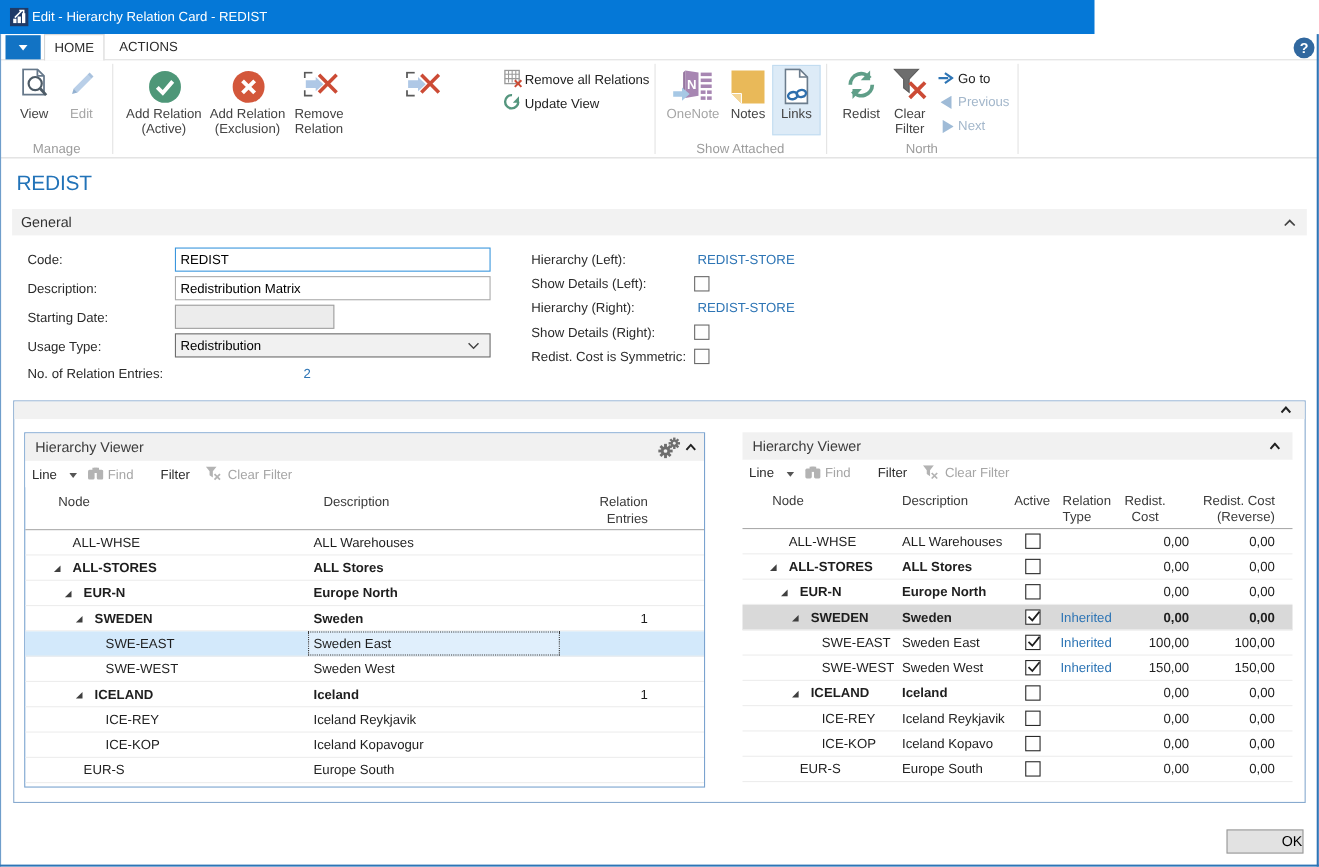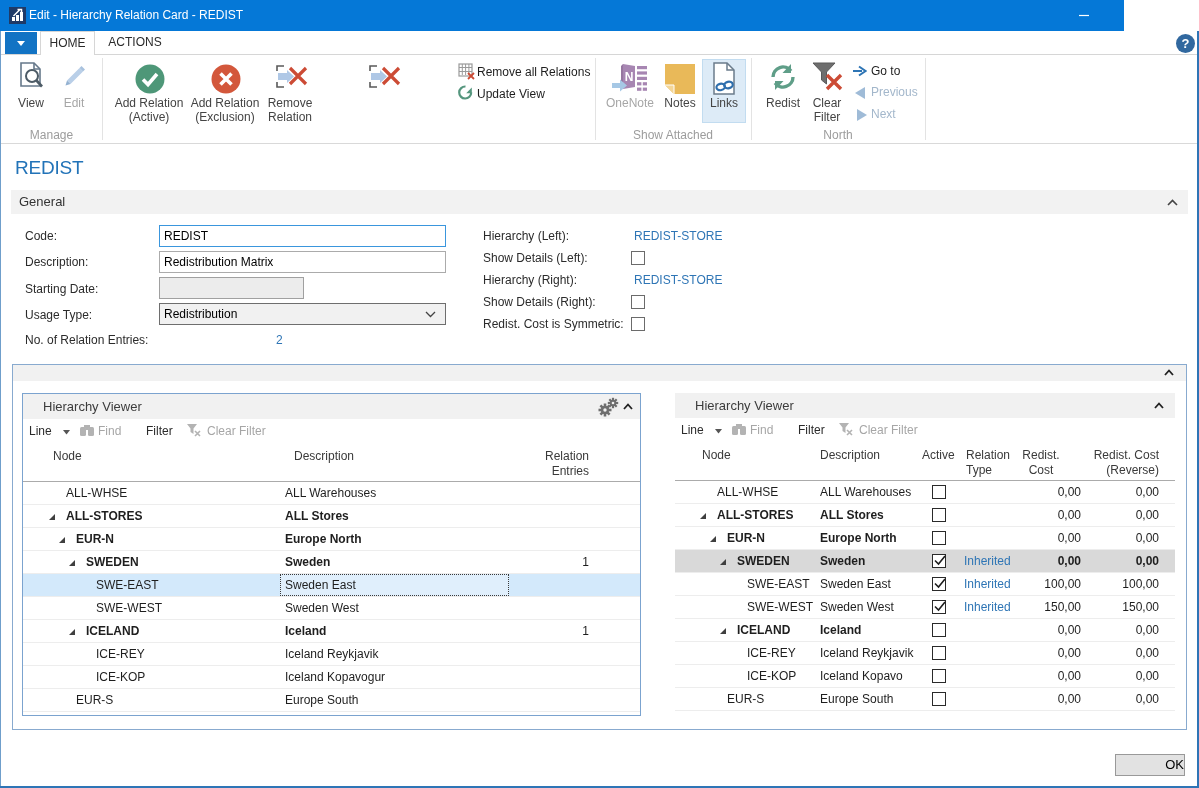--- a/index.html
+++ b/index.html
@@ -1,21 +1,21 @@
 <!DOCTYPE html>
 <html><head>
 <meta charset="utf-8">
 <style>
 * { margin:0; padding:0; box-sizing:border-box; }
 html,body { width:1199px; height:788px; overflow:hidden; }
 body { font-family:"Liberation Sans", sans-serif; background:#fff; position:relative; }
 .abs { position:absolute; }
 #win { position:absolute; left:0; top:0; width:1199px; height:788px; background:#fff; }
 
-#titlebar { position:absolute; left:0; top:0; width:1124px; height:31px; background:#0578d7; }
+#titlebar { position:absolute; left:0; top:0; width:995px; height:31px; background:#0578d7; }
 #titletext { position:absolute; left:29px; top:8px; color:#fff; font-size:12px; }
 
 #tabstrip { position:absolute; left:0; top:31px; width:1199px; height:24px; background:#fff; border-bottom:1px solid #d6d6d6;padding-left:17px; }
 #bluebtn { position:absolute; left:5px; top:1px; width:32px; height:22px; background:#1273c4; }
 #bluebtn:after { content:""; position:absolute; left:12px; top:9px; border-left:4px solid transparent; border-right:4px solid transparent; border-top:5px solid #fff; }
 .tab { position:absolute; top:0px; height:24px; font-size:12px; color:#2b2b2b; text-align:center; line-height:23px; }
 #tabhome { left:40px; width:55px; background:#fff; border:1px solid #d6d6d6; border-bottom:none; height:24px; z-index:2; }
 #tabactions { left:103px; width:64px; }
 #helpbtn { position:absolute; right:4px; top:3px; width:19px; height:19px; border-radius:10px; background:#31689f; color:#fff; font-size:13px; font-weight:bold; text-align:center; line-height:19px; }
 
@@ -33,21 +33,21 @@
 .finput { position:absolute; left:159px; width:287px; height:22px; border:1px solid #ababab; background:#fff; font-size:12px; color:#000; line-height:20px; padding-left:4px; }
 .chk { position:absolute; width:14px; height:14px; border:1px solid #6b6b6b; background:#fff; }
 .link { position:absolute; font-size:12px; color:#2e75b5; white-space:nowrap; }
 
 #partbox { position:absolute; left:12px; top:364px; width:1175px; height:366px; border:1px solid #88aacf; background:#fff; }
 #parthdr { position:absolute; left:0px; top:0px; width:1173px; height:16px; background:#f1f1f1; }
 
 .panel { position:absolute; top:28px; background:#fff; }
 #lpanel { left:9px; width:619px; height:323px; border:1px solid #7ba3cf; }
 #rpanel { left:662px; width:500px; height:323px; }
-.phdr { position:absolute; left:0; top:0; width:100%; height:25px; background:#f1f1f1; font-size:13px; color:#3c3c3c; line-height:25px; padding-left:20px; }
+.phdr { position:absolute; left:0; top:0; width:100%; height:25px; background:#f1f1f1; font-size:13px; color:#3c3c3c; line-height:25px; padding-left:9px; }
 .ptool { position:absolute; left:0; top:25px; width:100%; height:24px; background:#fff; font-size:12px; }
 .pcolhdr { position:absolute; left:0; top:49px; width:100%; height:39px; border-bottom:1px solid #ababab; font-size:12px; color:#3a3a3a; }
 .prow { position:absolute; left:0; width:100%; height:23px; border-bottom:1px solid #ededed; font-size:12px; color:#1e1e1e; }
 .cell { position:absolute; top:0; height:22px; line-height:22px; white-space:nowrap; }
 .num { text-align:right; }
 .bold { font-weight:bold; }
 .tri { position:absolute; width:0; height:0; border-left:6px solid transparent; border-bottom:6px solid #3f3f3f; top:9px; }
 .gchk { position:absolute; top:4px; width:14px; height:14px; border:1.5px solid #2a2a2a; background:#fff; }
 .inh { color:#2e75b5; }
 #okbtn { position:absolute; left:1115px; top:754px; width:70px; height:22px; background:#e2e2e2; border:1px solid #999; font-size:13px; color:#000; text-align:right; line-height:20px; }

